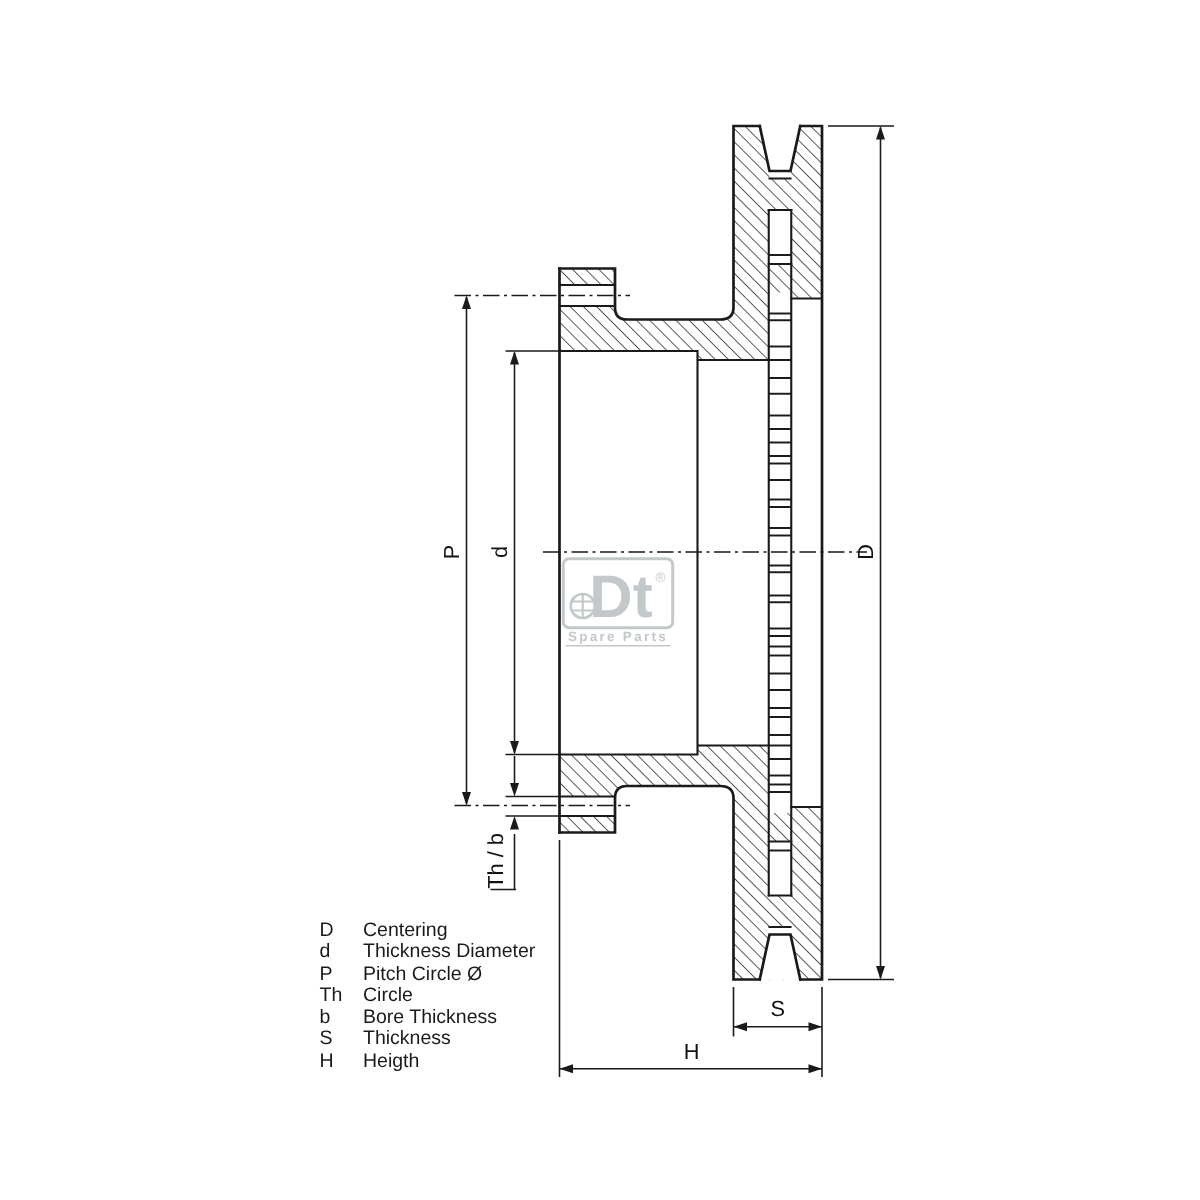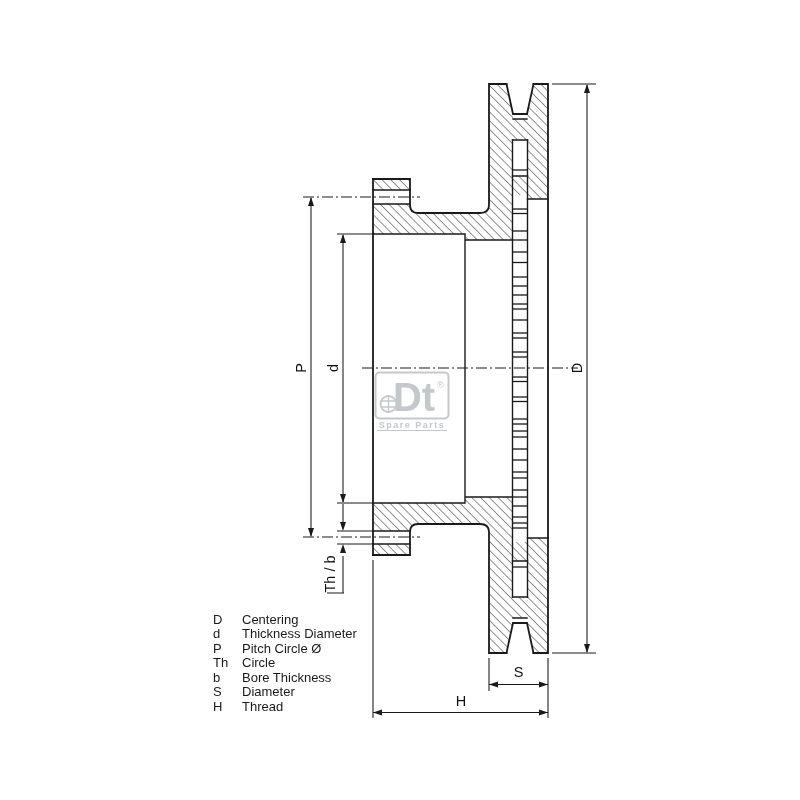--- a/index.html
+++ b/index.html
@@ -177,21 +177,21 @@
     <div class="legend-row">
       <span class="legend-symbol">Th</span>
       <span class="legend-label">Circle</span>
     </div>
     <div class="legend-row">
       <span class="legend-symbol">b</span>
       <span class="legend-label">Bore Thickness</span>
     </div>
     <div class="legend-row">
       <span class="legend-symbol">S</span>
-      <span class="legend-label">Diameter</span>
+      <span class="legend-label">Thickness</span>
     </div>
     <div class="legend-row">
       <span class="legend-symbol">H</span>
-      <span class="legend-label">Thread</span>
+      <span class="legend-label">Heigth</span>
     </div>
   </div>
 
 </div>
 
 </body></html>

